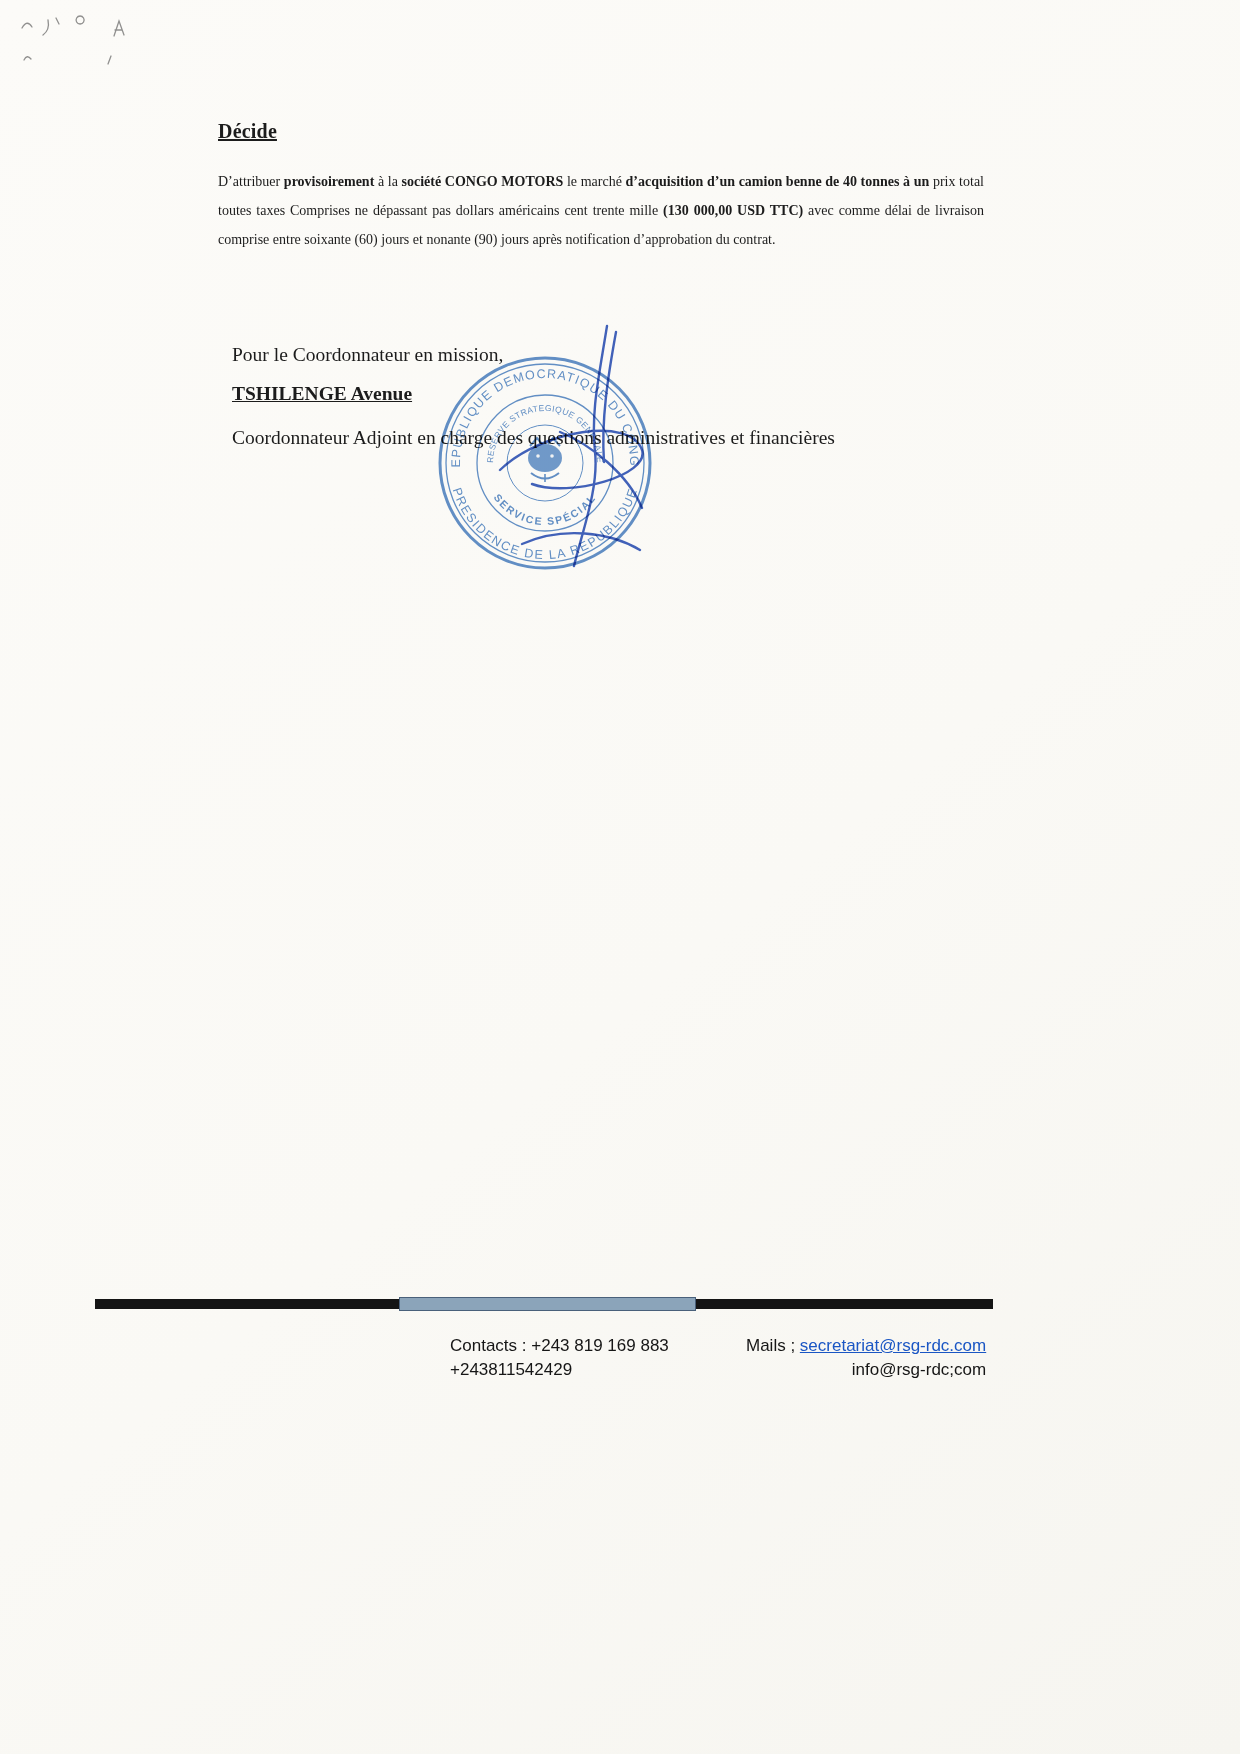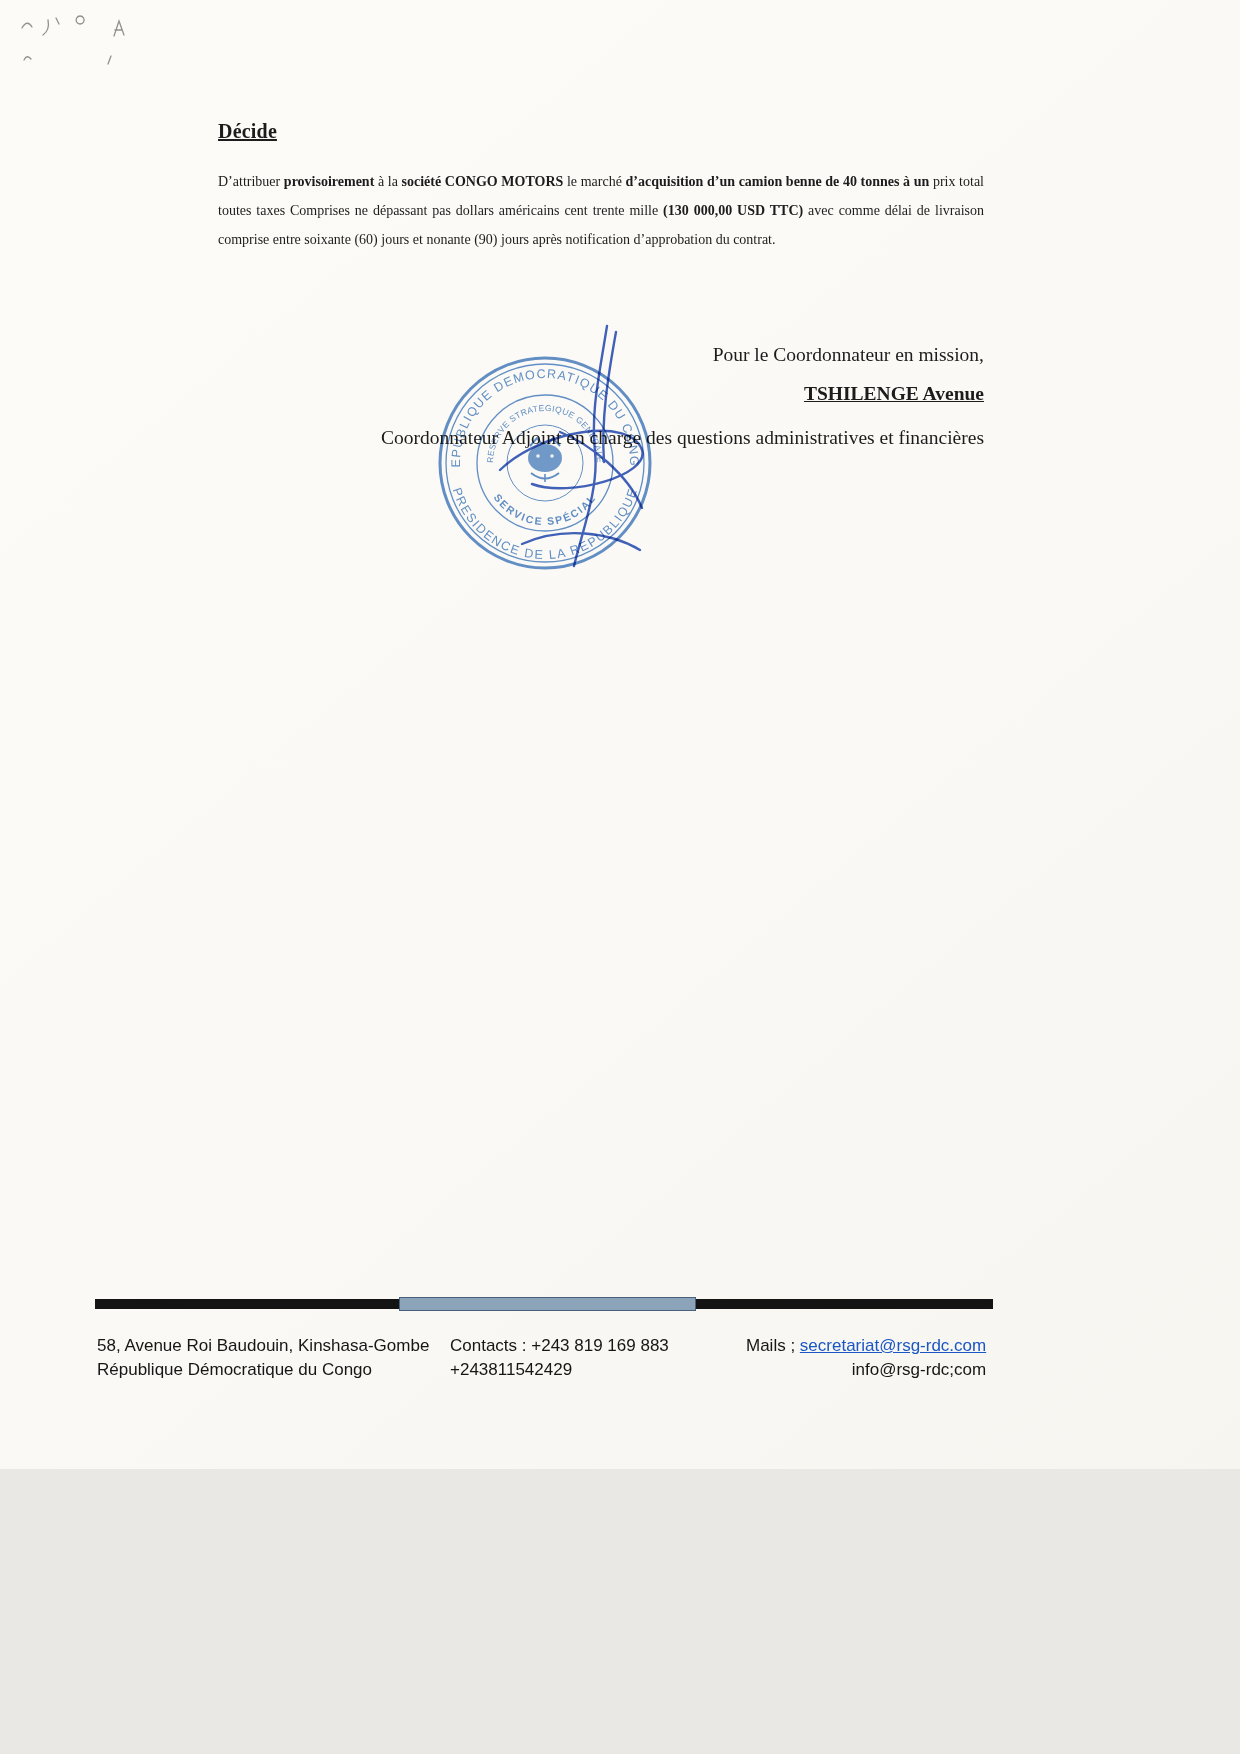--- a/index.html
+++ b/index.html
@@ -1,21 +1,21 @@
 <!DOCTYPE html>
 <html><head>
 <meta charset="utf-8">
 <style>
   * { margin: 0; padding: 0; box-sizing: border-box; }
   html, body { width: 1240px; }
   body { background: #e9e8e4; font-family: "Liberation Serif", serif; }
   .page {
     position: relative;
     width: 1240px;
-    height: 1469px;
+    height: 1754px;
     background: linear-gradient(140deg, #fcfbf8 0%, #faf9f5 55%, #f6f5f0 100%);
     overflow: hidden;
     color: #1c1c1c;
   }
   
   .corner-marks { position: absolute; left: 10px; top: 6px; }
 
   
   .doc-heading {
     position: absolute; left: 218px; top: 120px;
@@ -27,22 +27,22 @@
   
   .doc-paragraph {
     position: absolute; left: 218px; top: 167px; width: 766px;
     font-size: 14px; line-height: 29px;
     text-align: justify;
   }
   .doc-paragraph .b { font-weight: bold; }
 
   
   .signature-block {
-    position: absolute; left: 218px; top: 344px; width: 766px;
-    text-align: right; font-size: 19.5px;
+    position: absolute; left: 232px; top: 344px; width: 766px;
+    text-align: left; font-size: 19.5px;
   }
   .signer-name {
     display: inline-block;
     margin-top: 17px;
     font-weight: bold;
     text-decoration: underline;
   }
   .signer-title { margin-top: 22px; }
 
   
@@ -162,24 +162,20 @@
         <path d="M 90,120 C 120,132 158,162 172,196"></path>
         <path d="M 52,232 C 92,214 140,220 170,238"></path>
       </g>
     </svg>
   </div>
 
   <div class="footer-bar">
     <div class="footer-bar-accent"></div>
   </div>
 
-  <div class="footer-col footer-address">
-    <div>58, Avenue Roi Baudouin, Kinshasa-Gombe</div>
-    <div>République Démocratique du Congo</div>
-  </div>
 
   <div class="footer-col footer-contacts">
     <div>Contacts : +243 819 169 883</div>
     <div class="line2">+243811542429</div>
   </div>
 
   <div class="footer-col footer-mails">
     <div>
       <span>Mails ; </span><span class="email-link">secretariat@rsg-rdc.com</span>
     </div>

